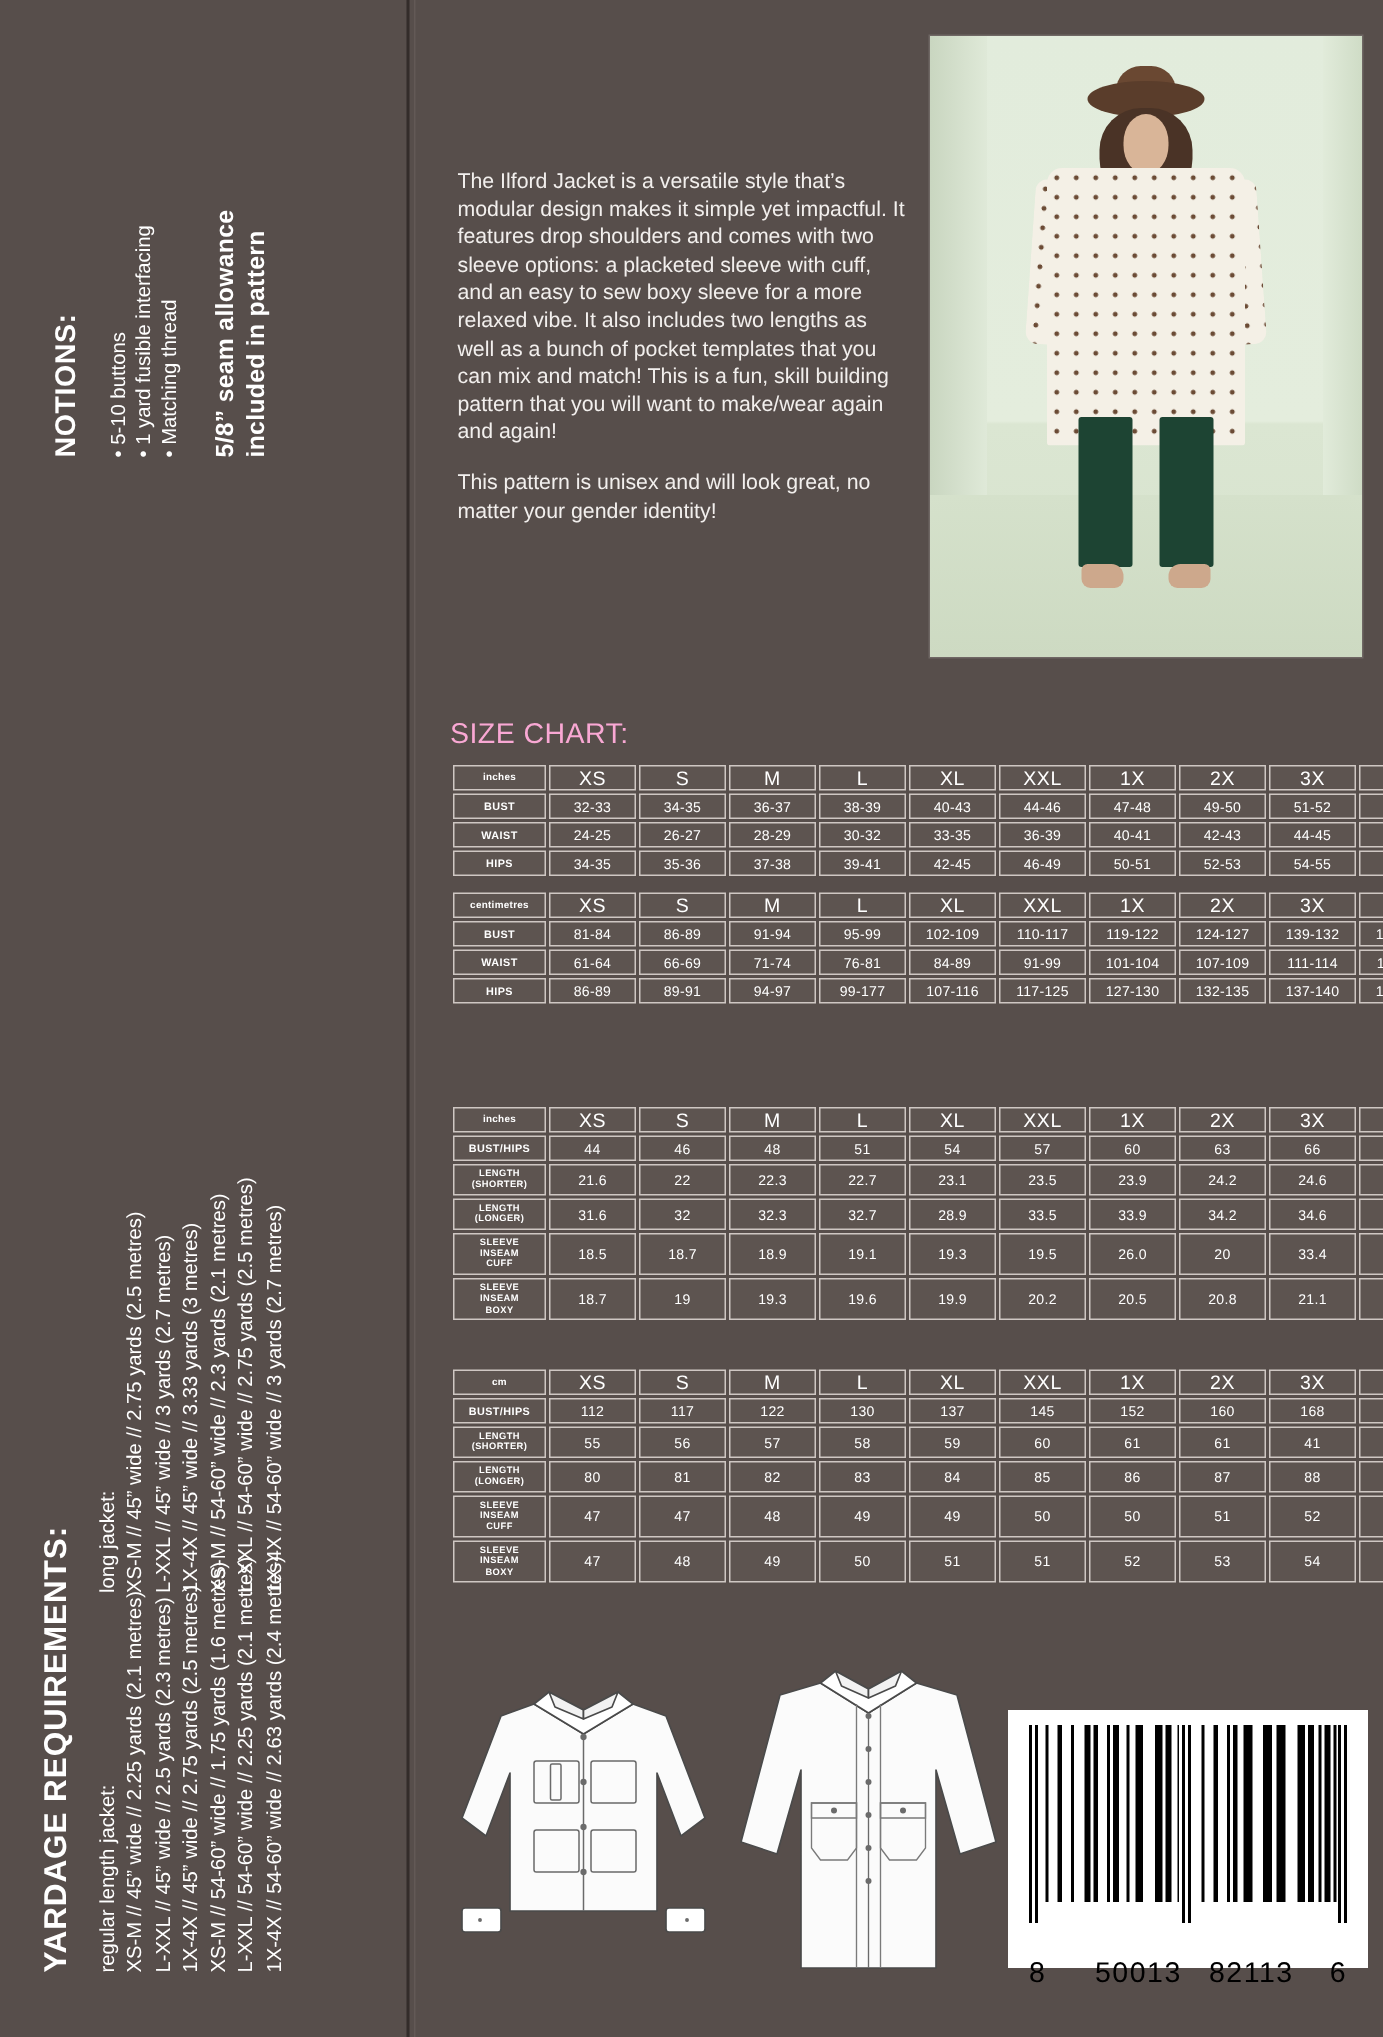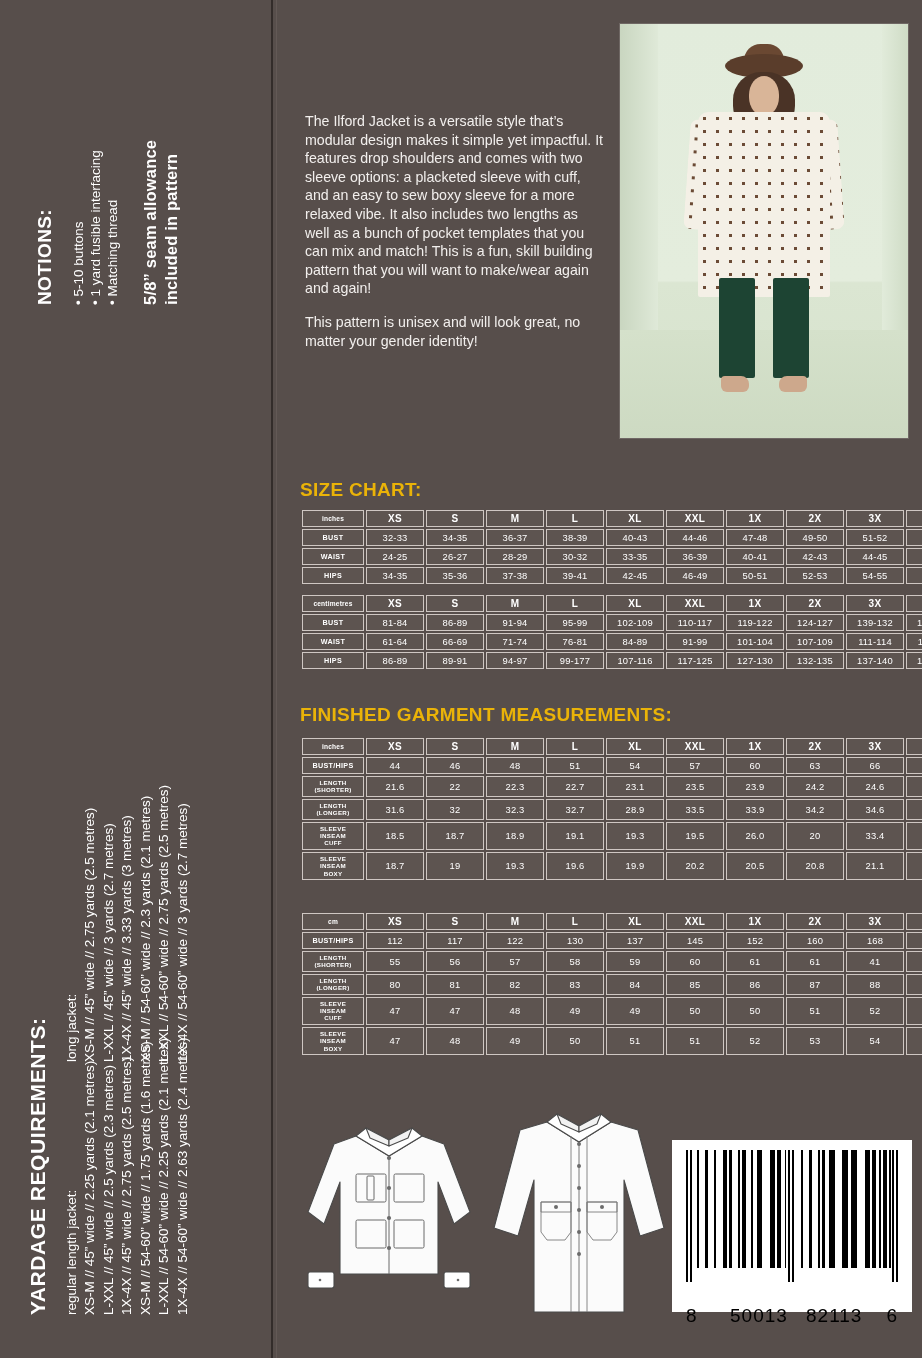--- a/index.html
+++ b/index.html
@@ -102,21 +102,21 @@
        border-radius:8px;
        background-image:radial-gradient(circle,#6b4b35 1.6px,transparent 1.7px);
        background-size:13px 13px;transform:rotate(-4deg);}
   .pant-l{position:absolute;left:30px;top:228px;width:36px;height:100px;background:#1d4433;border-radius:2px;}
   .pant-r{position:absolute;right:30px;top:228px;width:36px;height:100px;background:#1d4433;border-radius:2px;}
   .shoe-l{position:absolute;left:32px;top:326px;width:28px;height:16px;background:#cda88c;border-radius:4px 8px 6px 6px;}
   .shoe-r{position:absolute;right:32px;top:326px;width:28px;height:16px;background:#cda88c;border-radius:8px 4px 6px 6px;}
 
   
   .section-h{
-    position:absolute;font-size:19px;font-weight:bold;letter-spacing:.3px;color:#eab308;
+    position:absolute;font-size:19px;font-weight:normal;letter-spacing:.3px;color:#f9a8d4;
   }
   #size-chart-heading{left:28px;top:479px;}
   #fgm-heading{left:28px;top:704px;}
 
   
   table.sz{
     border-collapse:separate;border-spacing:2px;
     position:absolute;
     font-size:8.6px;
     table-layout:fixed;
@@ -129,21 +129,21 @@
     font-weight:normal;
     padding:2px 0;
     line-height:11px;
     letter-spacing:.2px;
     overflow:hidden;
   }
   table.sz th.corner{
     font-size:6.6px;font-weight:bold;letter-spacing:.2px;
   }
   table.sz th.size{
-    font-size:10px;font-weight:bold;letter-spacing:.4px;
+    font-size:13px;font-weight:normal;letter-spacing:.4px;
   }
   table.sz th.rowh{
     font-size:7.2px;font-weight:bold;letter-spacing:.3px;
   }
   table.sz td.val{font-size:9.4px;}
   table.sz th.rowh.multi{font-size:6.2px;line-height:7.4px;}
 
   #size-inches{left:28px;top:508px;width:590px;}
   #size-cm{left:28px;top:593px;width:590px;}
   #fgm-inches{left:28px;top:736px;width:590px;}
@@ -395,21 +395,20 @@
             <td class="val">107-116</td>
             <td class="val">117-125</td>
             <td class="val">127-130</td>
             <td class="val">132-135</td>
             <td class="val">137-140</td>
             <td class="val">142-145</td>
           </tr>
         </tbody>
     </table>
 
-    <div class="section-h" id="fgm-heading">FINISHED GARMENT MEASUREMENTS:</div>
 
     <table class="sz" id="fgm-inches">
       <colgroup>
         <col class="col-first">
           <col class="col-size">
           <col class="col-size">
           <col class="col-size">
           <col class="col-size">
           <col class="col-size">
           <col class="col-size">

